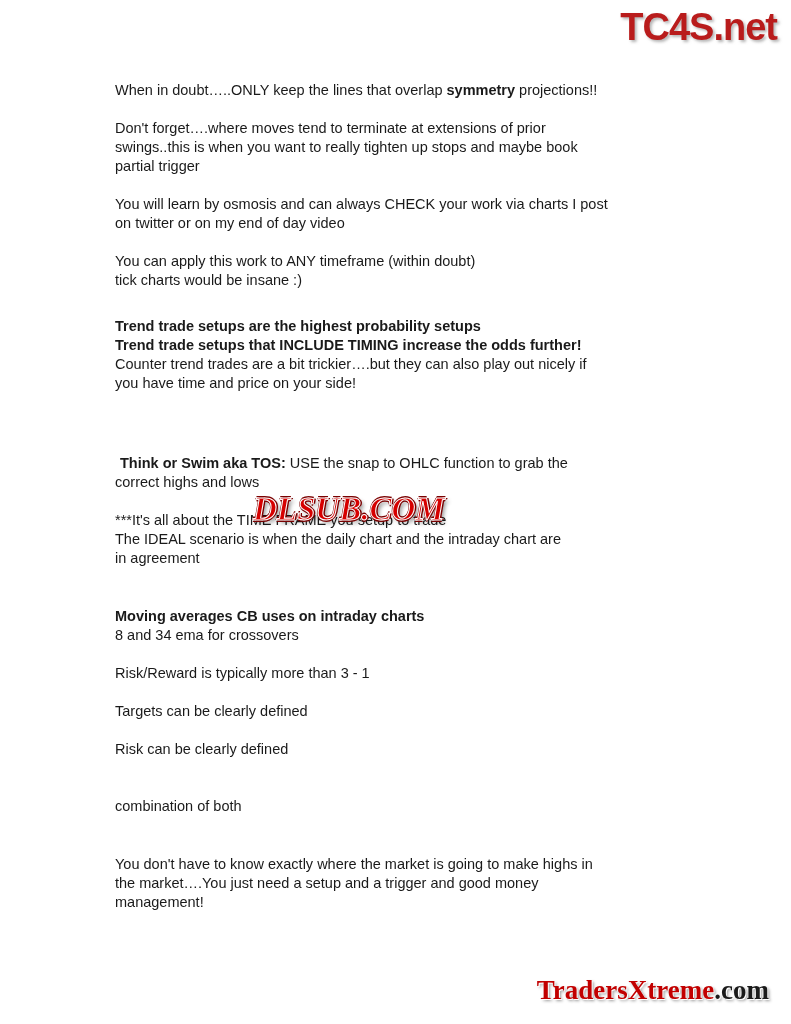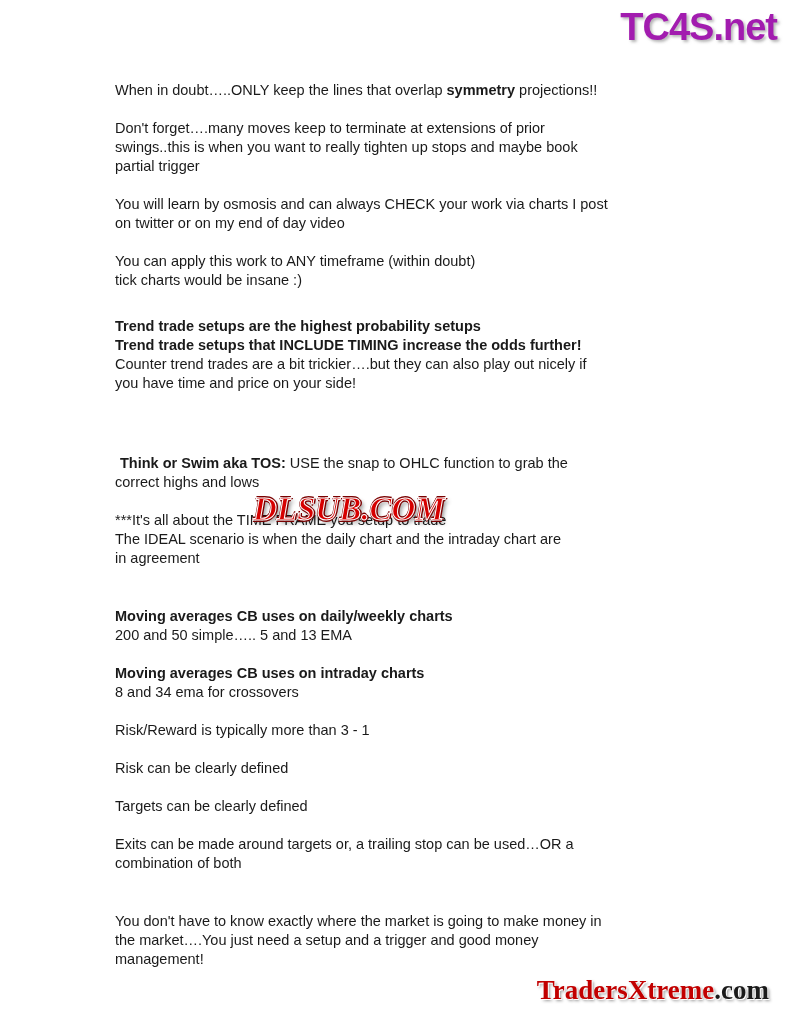--- a/index.html
+++ b/index.html
@@ -16,21 +16,21 @@
     overflow: hidden;
   }
 
   
   .header-brand {
     position: absolute;
     top: 6px;
     right: 14px;
     font-size: 38px;
     font-weight: bold;
-    color: #a21caf;
+    color: #b91c1c;
     letter-spacing: -1px;
     text-shadow: 2px 2px 3px rgba(120,120,120,0.55);
     font-family: "Liberation Sans", sans-serif;
   }
 
   
   .doc {
     position: absolute;
     left: 115px;
     top: 81px;
@@ -98,21 +98,21 @@
 
 <div class="header-brand">TC4S.net</div>
 
 <div class="doc">
 
   <p class="para">
     <span>When in doubt…..ONLY keep the lines that overlap </span><b>symmetry</b><span> projections!!</span>
   </p>
 
   <p class="para">
-    <span>Don't forget….many moves keep to terminate at extensions of prior</span><br>
+    <span>Don't forget….where moves tend to terminate at extensions of prior</span><br>
     <span>swings..this is when you want to really tighten up stops and maybe book</span><br>
     <span>partial trigger</span>
   </p>
 
   <p class="para">
     <span>You will learn by osmosis and can always CHECK your work via charts I post</span><br>
     <span>on twitter or on my end of day video</span>
   </p>
 
   <p class="para">
@@ -137,51 +137,47 @@
   </p>
 
   <p class="para">
     <span>***It's all about the TIME FRAME you setup to trade</span><br>
     <span>The IDEAL scenario is when the daily chart and the intraday chart are</span><br>
     <span>in agreement</span>
   </p>
 
   <div class="gap-md"></div>
 
-  <p class="para">
-    <b>Moving averages CB uses on daily/weekly charts</b><br>
-    <span>200 and 50 simple….. 5 and 13 EMA</span>
-  </p>
 
   <p class="para">
     <b>Moving averages CB uses on intraday charts</b><br>
     <span>8 and 34 ema for crossovers</span>
   </p>
 
   <p class="para">
     <span>Risk/Reward is typically more than 3 - 1</span>
   </p>
 
   <p class="para">
+    <span>Targets can be clearly defined</span>
+  </p>
+
+  <p class="para">
     <span>Risk can be clearly defined</span>
   </p>
 
   <p class="para">
-    <span>Targets can be clearly defined</span>
-  </p>
-
-  <p class="para">
-    <span>Exits can be made around targets or, a trailing stop can be used…OR a</span><br>
+    <br>
     <span>combination of both</span>
   </p>
 
   <div class="gap-md"></div>
 
   <p class="para">
-    <span>You don't have to know exactly where the market is going to make money in</span><br>
+    <span>You don't have to know exactly where the market is going to make highs in</span><br>
     <span>the market….You just need a setup and a trigger and good money</span><br>
     <span>management!</span>
   </p>
 
 </div>
 
 <div class="stamp">DLSUB.COM</div>
 
 <div class="footer-brand">
   <span>TradersXtreme</span><span class="tld">.com</span>

